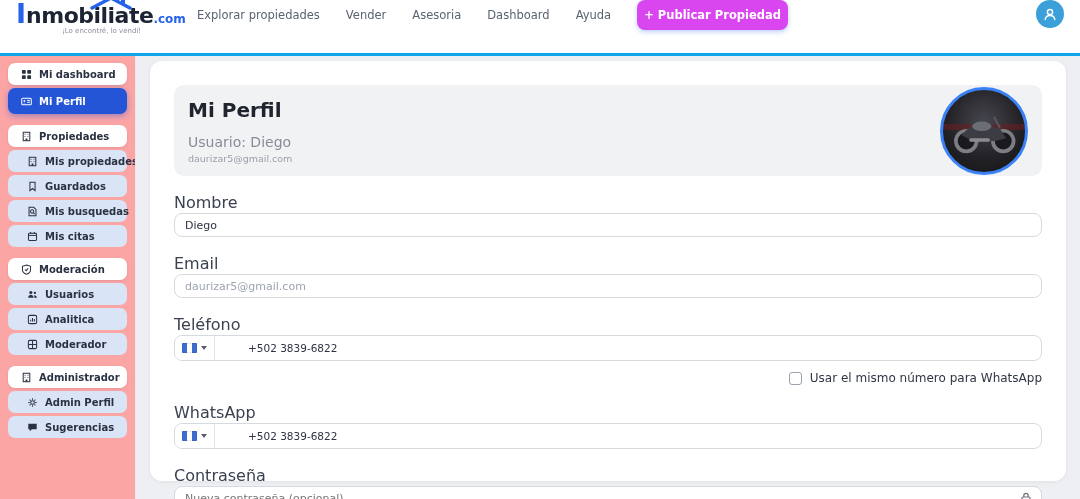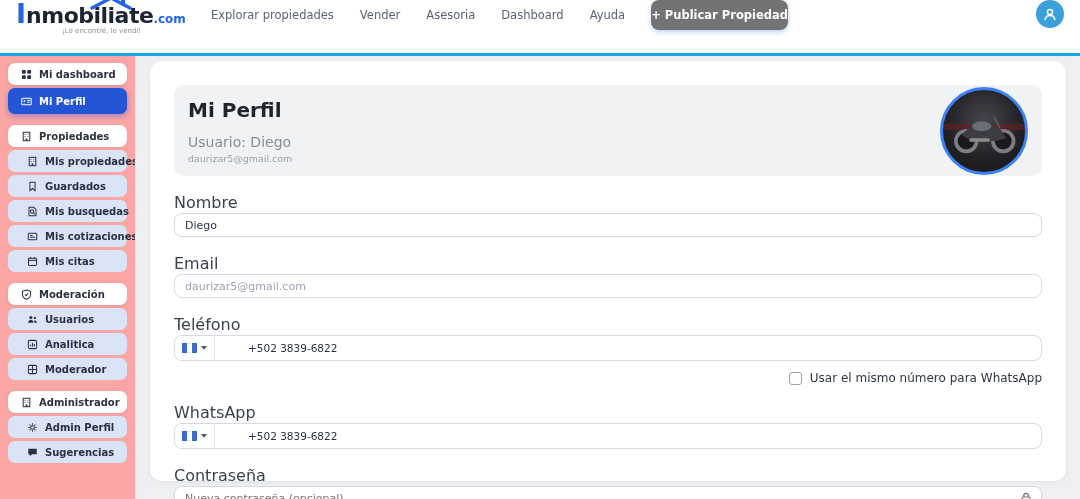--- a/index.html
+++ b/index.html
@@ -20,23 +20,23 @@
   .logo-line{white-space:nowrap;}
   .logo-i{color:#2563eb;font-size:27px;font-weight:700;}
   .logo-rest{color:#1c2433;font-size:22px;font-weight:700;letter-spacing:-0.5px;}
   .logo-tld{color:#2563eb;font-size:12px;font-weight:700;}
   .logo-roof{position:absolute;top:-4px;left:74px;}
   .tagline{font-size:7px;color:#8a909b;margin:1px 0 0 46px;}
 
   .nav-group{display:flex;align-items:center;gap:26px;margin-left:auto;margin-right:248px;}
   .nav-link{font-size:11.5px;color:#5a6372;cursor:pointer;white-space:nowrap;}
   .publish-btn{
-    background:#737373;color:#fff;border:none;border-radius:8px;
+    background:#d946ef;color:#fff;border:none;border-radius:8px;
     font-family:inherit;font-size:11.5px;font-weight:600;
-    padding:8px 0;cursor:pointer;white-space:nowrap;
+    padding:8px 7px;cursor:pointer;white-space:nowrap;
     box-shadow:0 2px 5px rgba(37,99,235,.3);
   }
   .header-avatar{
     width:28px;height:28px;border-radius:50%;background:#3ba0d9;flex:none;
     display:flex;align-items:center;justify-content:center;cursor:pointer;
   }
 
   
   .page-body{display:flex;flex:1;min-height:0;}
 
@@ -217,28 +217,20 @@
 
       <div class="side-item sub">
         <svg viewBox="0 0 12 12" fill="none" stroke="currentColor" stroke-width="1.1">
             <path d="M2.2,10.6 V1.4 h5.2 l2.4,2.4 v6.8 z"></path>
             <circle cx="5.6" cy="6" r="1.8"></circle>
             <line x1="6.9" y1="7.3" x2="8.4" y2="8.8"></line>
           </svg>
         <span>Mis busquedas</span>
       </div>
 
-      <div class="side-item sub">
-        <svg viewBox="0 0 12 12" fill="none" stroke="currentColor" stroke-width="1.1">
-            <rect x="1.4" y="2.4" width="9.2" height="7.2" rx="1"></rect>
-            <line x1="3.2" y1="4.8" x2="6" y2="4.8"></line>
-            <line x1="3.2" y1="6.8" x2="8.8" y2="6.8"></line>
-          </svg>
-        <span>Mis cotizaciones</span>
-      </div>
 
       <div class="side-item sub">
         <svg viewBox="0 0 12 12" fill="none" stroke="currentColor" stroke-width="1.1">
             <rect x="1.6" y="2.4" width="8.8" height="8" rx="1"></rect>
             <line x1="1.6" y1="4.8" x2="10.4" y2="4.8"></line>
             <line x1="4" y1="1.2" x2="4" y2="3"></line>
             <line x1="8" y1="1.2" x2="8" y2="3"></line>
           </svg>
         <span>Mis citas</span>
       </div>

